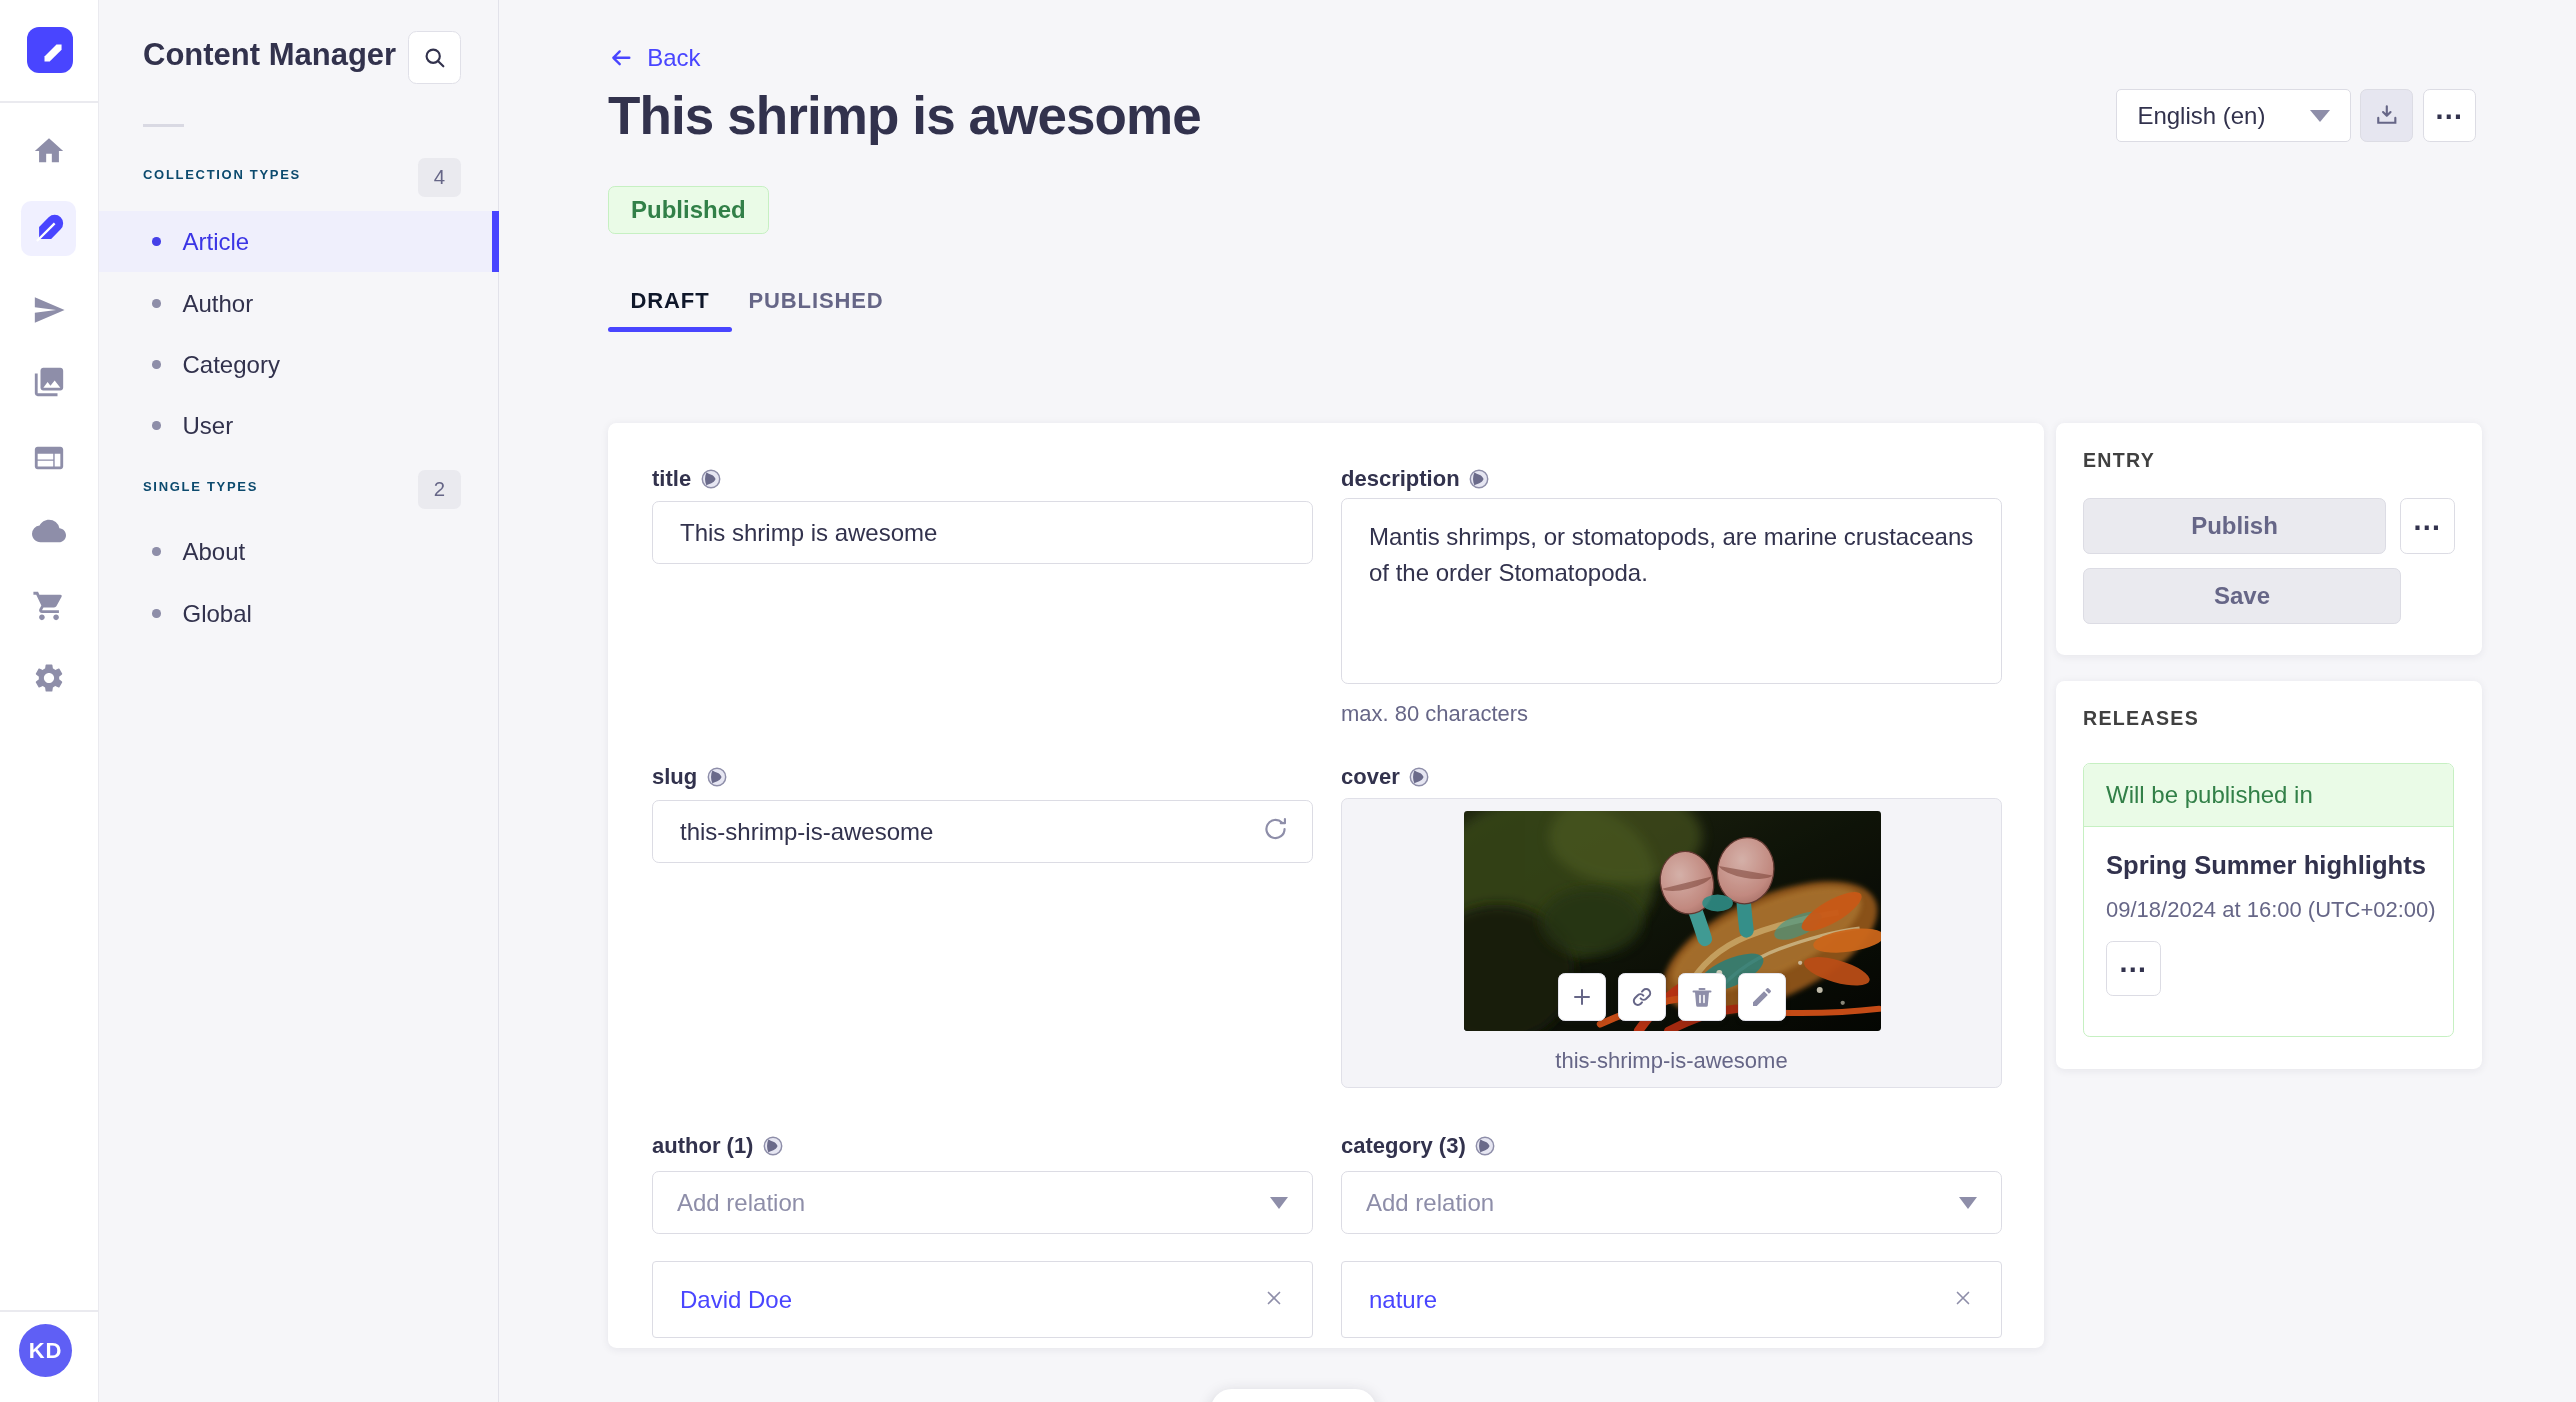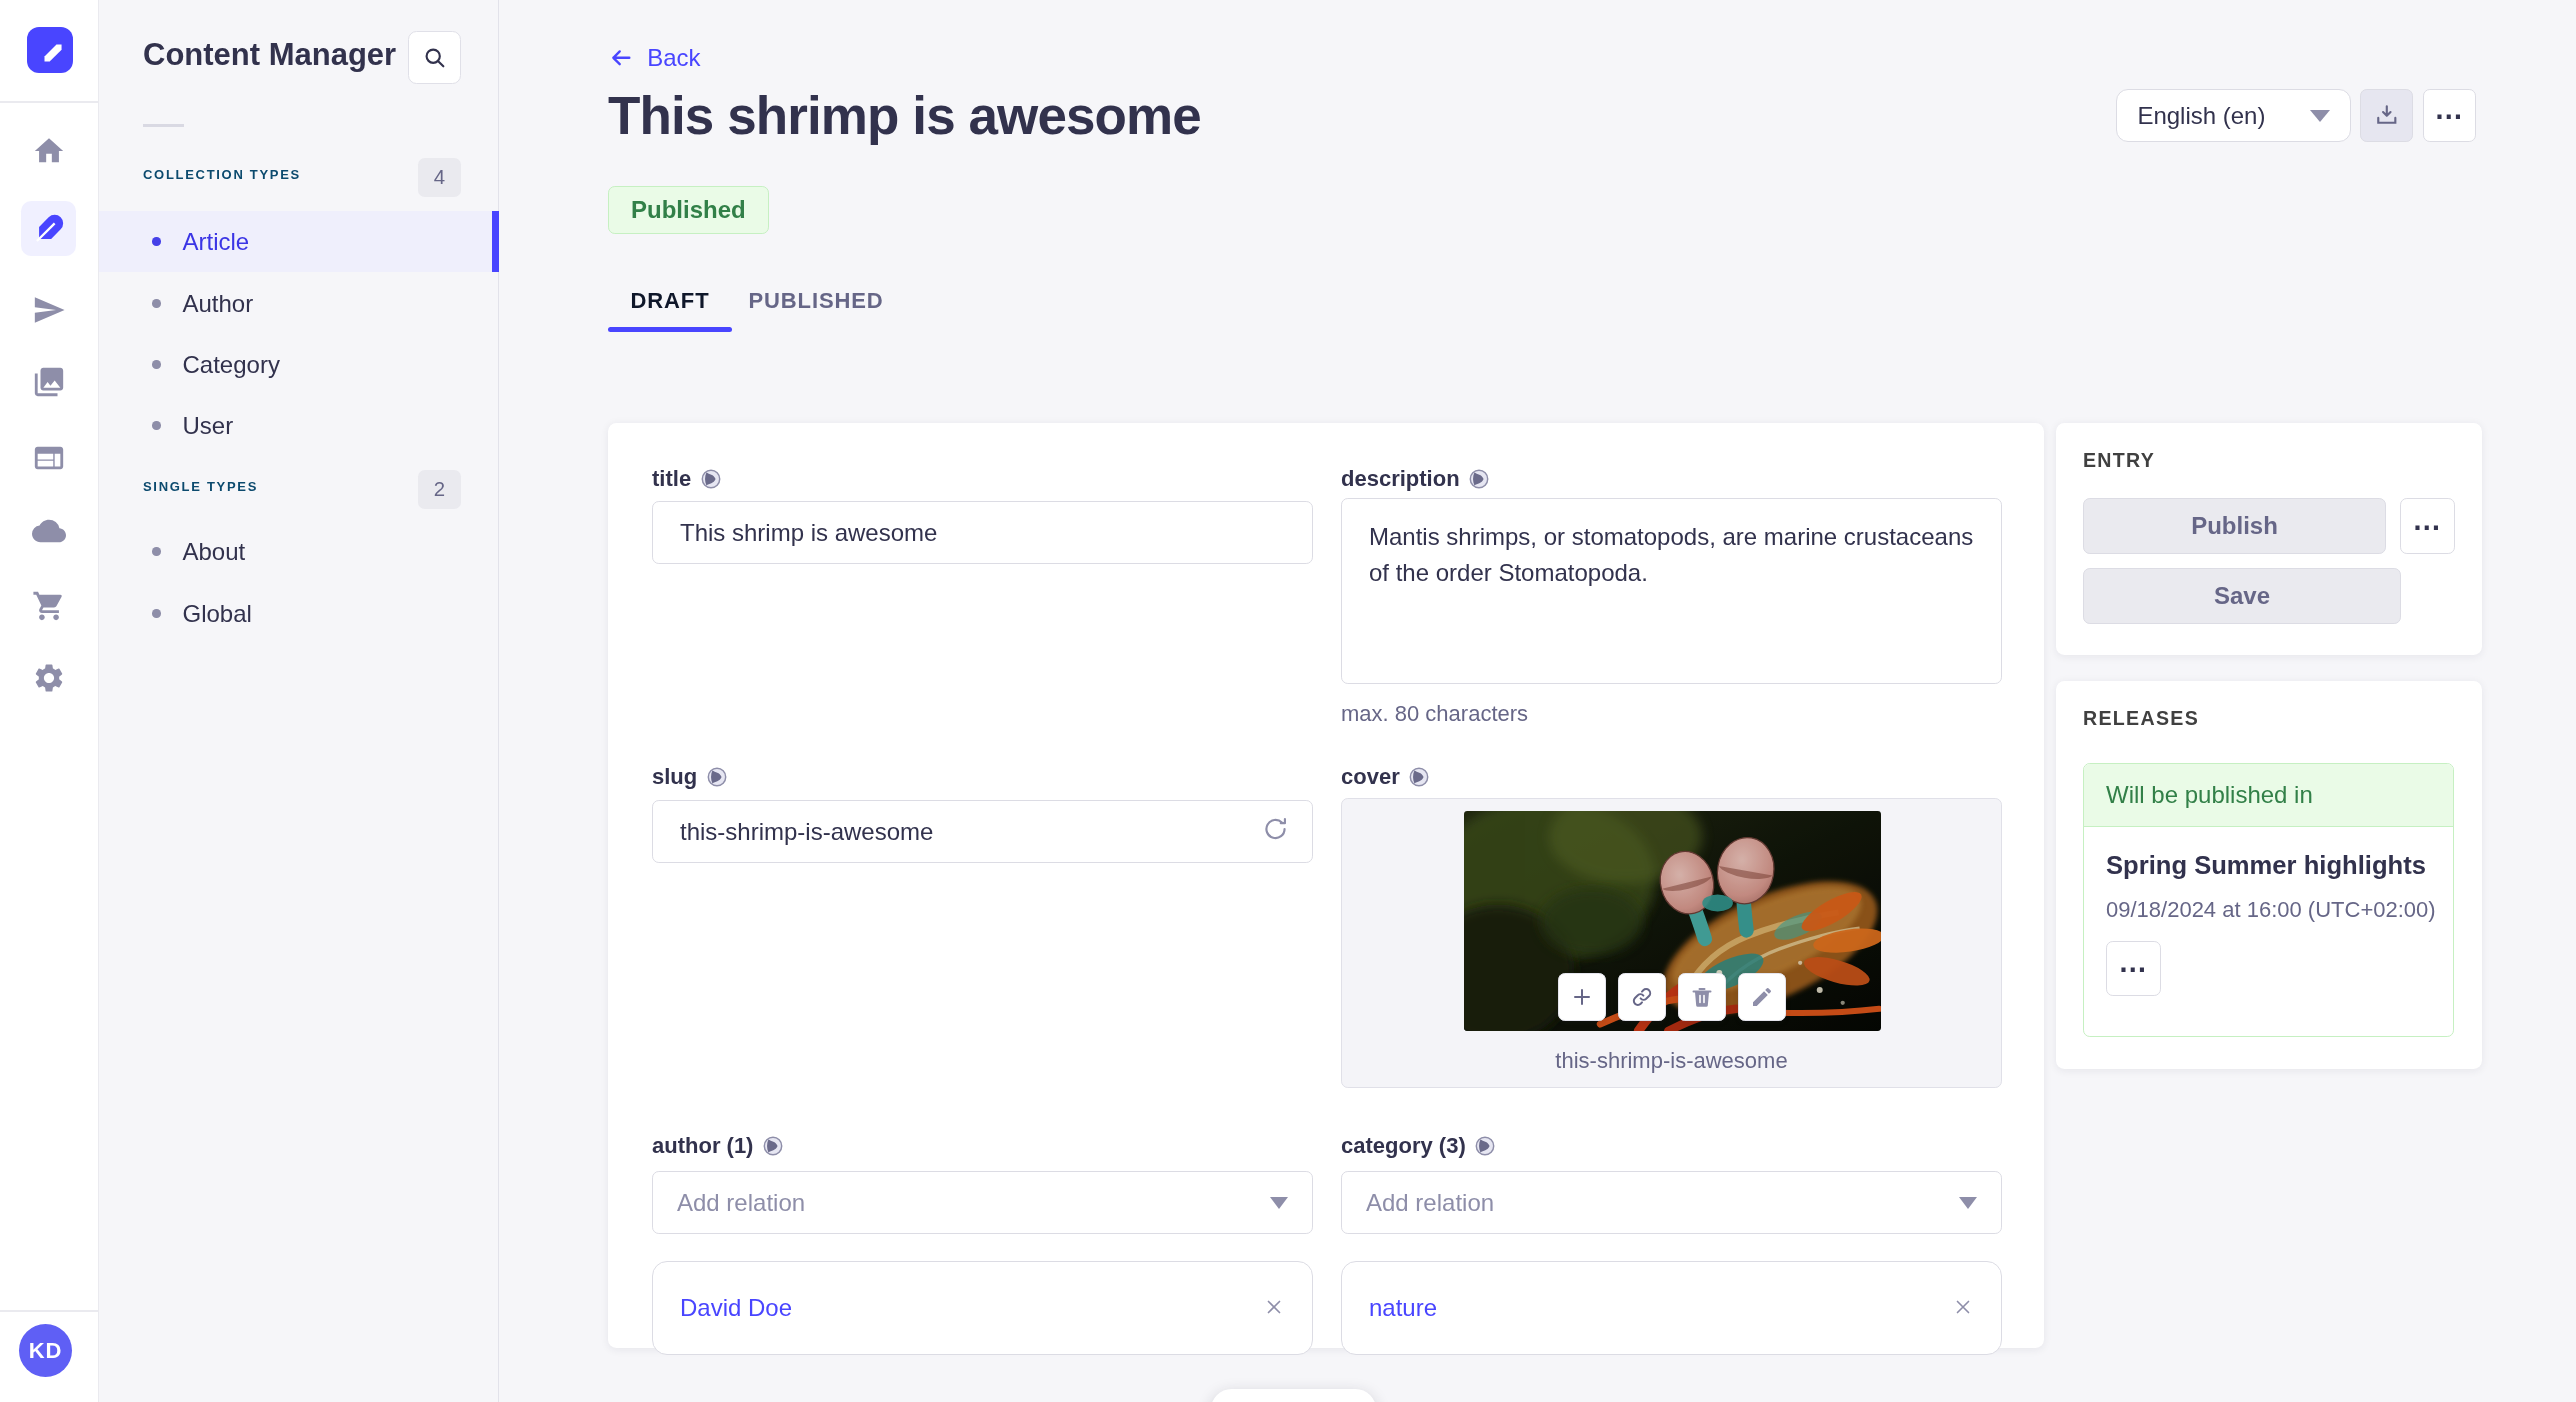--- a/index.html
+++ b/index.html
@@ -41,21 +41,21 @@
   
   .main { position:absolute; left:501px; top:0; width:2075px; height:1402px; }
   .back-row { position:absolute; left:107px; top:44px; display:flex; align-items:center; gap:13.6px;
               color:#4945ff; font-size:24px; font-weight:500; }
   .page-title { position:absolute; left:107px; top:85px; font-size:53px; font-weight:700; letter-spacing:-0.9px; color:#32324d; }
   .status-badge { position:absolute; left:107px; top:186px; height:48px; padding:0 22px; border-radius:6.8px;
                   background:#eafbe7; border:1.7px solid #c6f0c2; color:#328048; font-size:24px; font-weight:600;
                   display:flex; align-items:center; }
 
   .lang-select { position:absolute; left:1615px; top:89px; width:235px; height:53px; background:#fff;
-                 border:1.7px solid #dcdce4; border-radius:12px; display:flex; align-items:center;
+                 border:1.7px solid #dcdce4; border-radius:5px; display:flex; align-items:center;
                  padding:0 20.4px; font-size:24px; color:#32324d; }
   .lang-select .caret { margin-left:auto; }
   .caret { width:0; height:0; border-left:10.2px solid transparent; border-right:10.2px solid transparent;
            border-top:12.8px solid #8e8ea9; }
   .icon-btn { position:absolute; top:89px; width:53px; height:53px; border-radius:6.8px;
               display:flex; align-items:center; justify-content:center; }
   .btn-download { left:1859px; background:#e6e6f0; border:1.7px solid #dcdce4; }
   .btn-more-top { left:1922px; background:#fff; border:1.7px solid #dcdce4; }
   .dots { font-size:29px; font-weight:700; color:#32324d; letter-spacing:1.7px; line-height:17px; margin-top:-12px; }
 
@@ -79,21 +79,21 @@
                border:1.7px solid #e0e0e8; border-radius:6.8px; }
   .cover-img { position:absolute; left:122px; top:12px; width:417px; height:220px; border-radius:3.4px; overflow:hidden; }
   .cover-actions { position:absolute; left:50%; transform:translateX(-50%); top:174px; display:flex; gap:12px; }
   .cover-action { width:48px; height:48px; background:#fff; border:1.7px solid #e4e4ec; border-radius:6.8px;
                   display:flex; align-items:center; justify-content:center; box-shadow:0 1.7px 5.1px rgba(33,33,52,.12); }
   .cover-caption { position:absolute; left:0; top:249px; width:100%; text-align:center; font-size:22px; color:#666687; }
   .combo { position:absolute; width:661px; height:63px; background:#fff; border:1.7px solid #dcdce4; border-radius:6.8px;
            display:flex; align-items:center; padding:0 24px; }
   .combo .ph { font-size:24px; color:#8e8ea9; }
   .combo .caret { margin-left:auto; border-left-width:9.4px; border-right-width:9.4px; border-top-width:12px; }
-  .relation-item { position:absolute; width:661px; height:94px; background:#fff; border:1.7px solid #dcdce4; border-radius:15px;
+  .relation-item { position:absolute; width:661px; height:77px; background:#fff; border:1.7px solid #dcdce4; border-radius:4px;
                    display:flex; align-items:center; padding:17px 27px; }
   .relation-item .rel-name { font-size:24px; color:#4945ff; font-weight:500; }
   .relation-item .x { margin-left:auto; }
 
   .slug-refresh { position:absolute; right:22px; top:50%; transform:translateY(-50%); }
 
   
   .side-card { position:absolute; left:1555px; width:426px; background:#fff; border-radius:8.5px;
                box-shadow:0 1.7px 8.5px rgba(33,33,52,.07); }
   .side-heading { position:absolute; left:27px; top:25.6px; font-size:19.6px; font-weight:700; letter-spacing:1.3px; color:#404040; }

